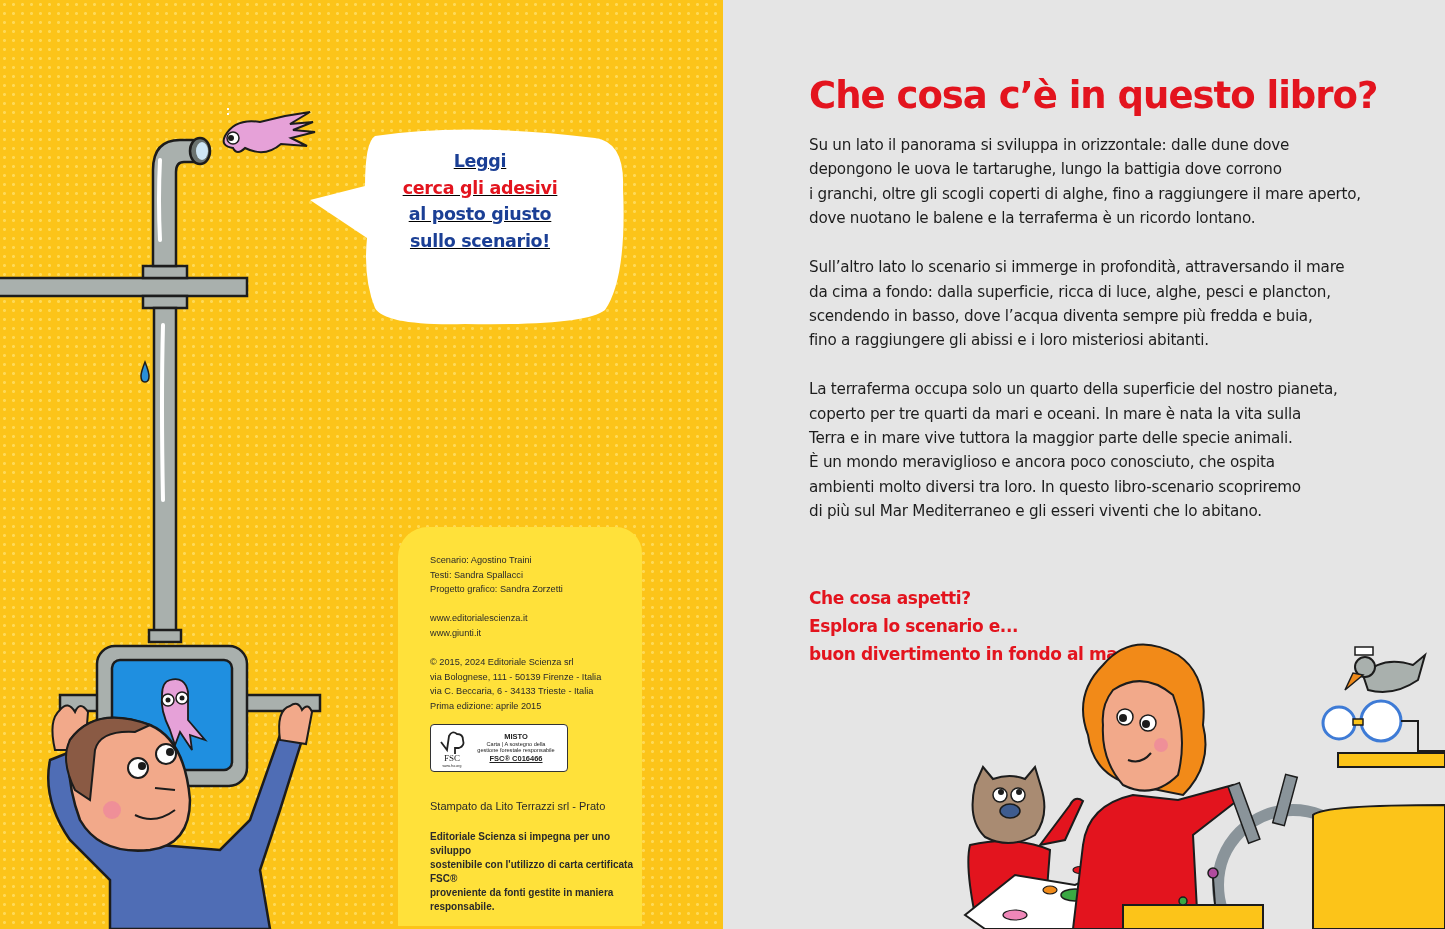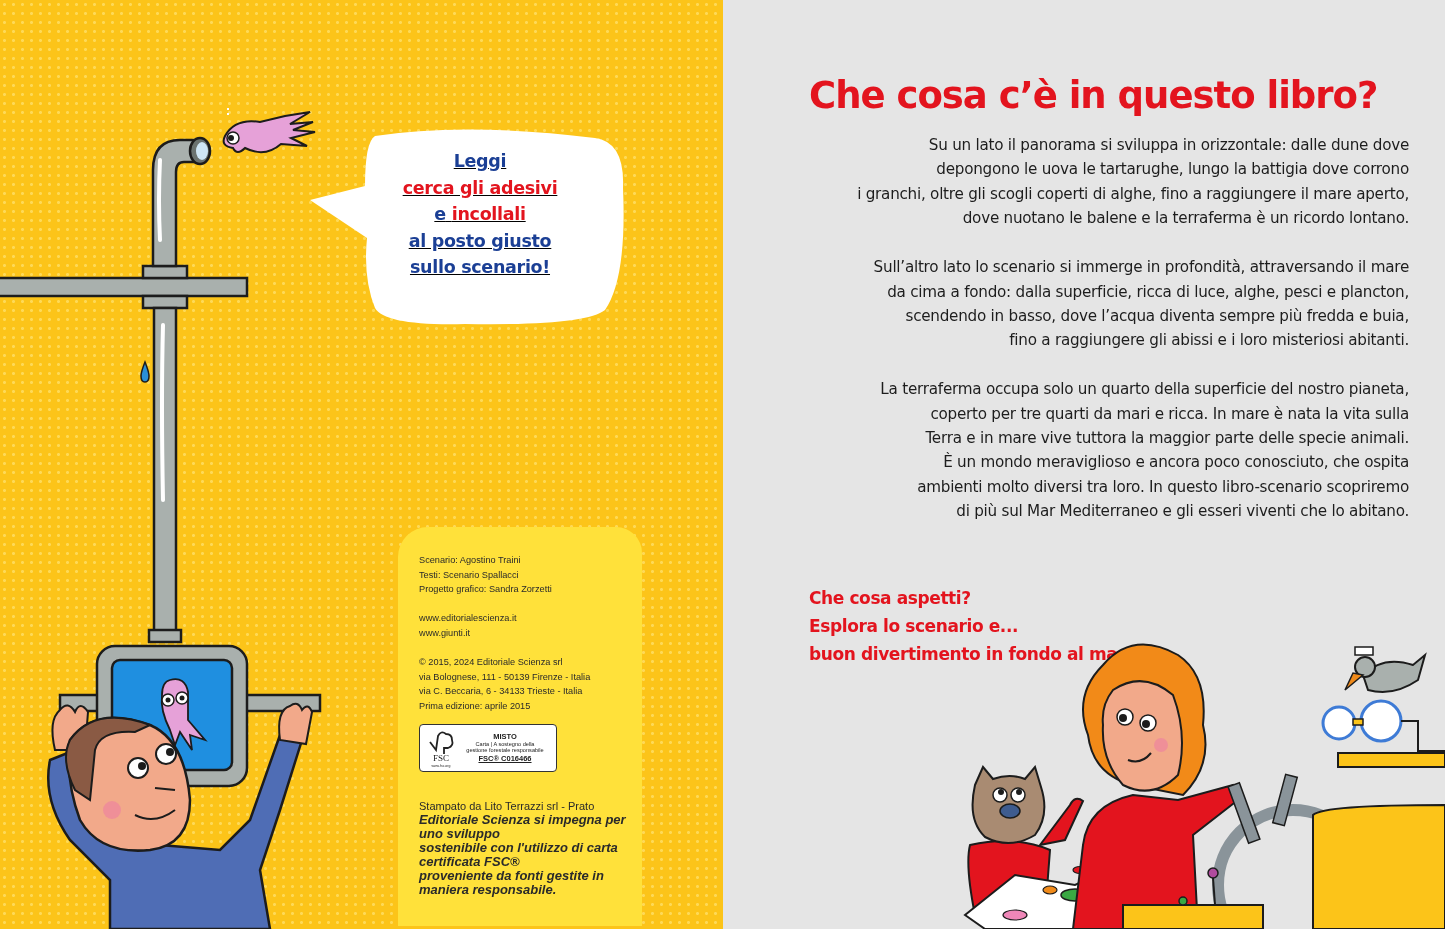--- a/index.html
+++ b/index.html
@@ -26,53 +26,53 @@
     text-align: center; font-family: "DejaVu Sans", sans-serif; font-weight: bold;
     font-size: 17.5px; line-height: 26.5px; letter-spacing: -0.3px; text-decoration: underline;
   }
   .blue { color: #1b3f95; }
   .red { color: #e3141e; }
 
   
   .credits {
     position: absolute; left: 398px; top: 527px; width: 244px; height: 399px;
     background: #ffe13a; border-radius: 30px 26px 0 0;
-    padding: 26px 0 0 21px;
+    padding: 26px 0 0 32px;
     font-family: "Liberation Sans", sans-serif; font-size: 9.2px; color: #2a2a2a;
   }
   .credits .line { line-height: 14.6px; white-space: nowrap; }
   .credits .gap { height: 14.6px; }
   .fsc {
     margin-top: 10px; width: 138px; height: 48px; background: #fff;
     border: 1px solid #333; border-radius: 4px; display: flex; align-items: center;
     padding: 3px 4px;
   }
   .fsc-logo { width: 34px; height: 40px; position: relative; }
   .fsc-info { flex: 1; text-align: center; font-family: "Liberation Sans", sans-serif; color: #222; }
   .fsc-title { font-weight: bold; font-size: 7.5px; }
   .fsc-desc { font-size: 5.6px; line-height: 6.4px; }
   .fsc-code { font-weight: bold; font-size: 7.5px; margin-top: 1px; text-decoration: underline; }
   .printer { margin-top: 27px; font-size: 11px; }
   .note {
-    font-style: italic; font-weight: bold; font-size: 13px;
+    margin-top: 17px; font-weight: bold; font-size: 10px;
     line-height: 14px; width: 220px; color: #2a2a2a;
   }
 
   
   .title {
     position: absolute; left: 86px; top: 74px;
     font-family: "DejaVu Sans", sans-serif; font-weight: bold; color: #e3141e;
     font-size: 37px; letter-spacing: -1px; white-space: nowrap;
   }
   .body-text {
     position: absolute; left: 86px; top: 133px; width: 600px;
     font-family: "DejaVu Sans", sans-serif; font-size: 15.2px; color: #1d1d1d;
   }
   .para { margin-bottom: 24.5px; }
-  .para .ln { line-height: 24.4px; white-space: nowrap; letter-spacing: -0.25px; text-align: right; }
+  .para .ln { line-height: 24.4px; white-space: nowrap; letter-spacing: -0.25px; }
   .cta {
     position: absolute; left: 86px; top: 584px;
     font-family: "DejaVu Sans", sans-serif; font-weight: bold; color: #e3141e;
     font-size: 17px; letter-spacing: -0.4px;
   }
   .cta .ln { line-height: 28px; white-space: nowrap; }
 
   .illus { position: absolute; }
 </style>
 </head>
@@ -107,21 +107,20 @@
     <circle cx="16" cy="30" r="3" fill="#1c1c1c"></circle>
   </svg>
 
   <div class="bubble">
     <svg width="320" height="200" viewBox="0 0 320 200">
       <path d="M70 8 Q160 -6 290 10 Q320 14 318 60 Q322 150 300 182 Q280 198 160 196 Q80 198 70 180 Q58 150 62 110 L5 72 L60 58 Q60 14 70 8 Z" fill="#ffffff"></path>
     </svg>
     <div class="bubble-text">
       <div class="blue">Leggi</div>
       <div class="red">cerca gli adesivi</div>
-      <div><span class="blue">e</span> <span class="red">incollali</span></div>
       <div class="blue">al posto giusto</div>
       <div class="blue">sullo scenario!</div>
     </div>
   </div>
 
   <svg class="illus" style="left:40px;top:640px" width="290" height="289" viewBox="0 0 290 289">
 
     <rect x="20" y="55" width="260" height="16" fill="#a9b0ad" stroke="#1c1c1c" stroke-width="2.5"></rect>
 
     <rect x="57" y="6" width="150" height="140" rx="18" fill="#a9b0ad" stroke="#1c1c1c" stroke-width="2.5"></rect>
@@ -146,21 +145,21 @@
       <circle cx="102" cy="126" r="4" fill="#1c1c1c"></circle>
     <circle cx="126" cy="114" r="10" fill="#fff" stroke="#1c1c1c" stroke-width="2"></circle>
       <circle cx="130" cy="112" r="4" fill="#1c1c1c"></circle>
     <circle cx="72" cy="170" r="9" fill="#ee8b9a" opacity="0.85"></circle>
     <path d="M95 175 Q115 185 135 170" stroke="#1c1c1c" stroke-width="2" fill="none"></path>
     <path d="M115 148 L135 150" stroke="#1c1c1c" stroke-width="2"></path>
   </svg>
 
   <div class="credits">
     <div class="line">Scenario: Agostino Traini</div>
-    <div class="line">Testi: Scenario Spallacci</div>
+    <div class="line">Testi: Sandra Spallacci</div>
     <div class="line">Progetto grafico: Sandra Zorzetti</div>
     <div class="gap"></div>
     <div class="line">www.editorialescienza.it</div>
     <div class="line">www.giunti.it</div>
     <div class="gap"></div>
     <div class="line">© 2015, 2024 Editoriale Scienza srl</div>
     <div class="line">via Bolognese, 111 - 50139 Firenze - Italia</div>
     <div class="line">via C. Beccaria, 6 - 34133 Trieste - Italia</div>
     <div class="line">Prima edizione: aprile 2015</div>
 
@@ -201,21 +200,21 @@
       <div class="ln">dove nuotano le balene e la terraferma è un ricordo lontano.</div>
     </div>
     <div class="para">
       <div class="ln">Sull’altro lato lo scenario si immerge in profondità, attraversando il mare</div>
       <div class="ln">da cima a fondo: dalla superficie, ricca di luce, alghe, pesci e plancton,</div>
       <div class="ln">scendendo in basso, dove l’acqua diventa sempre più fredda e buia,</div>
       <div class="ln">fino a raggiungere gli abissi e i loro misteriosi abitanti.</div>
     </div>
     <div class="para">
       <div class="ln">La terraferma occupa solo un quarto della superficie del nostro pianeta,</div>
-      <div class="ln">coperto per tre quarti da mari e ricca. In mare è nata la vita sulla</div>
+      <div class="ln">coperto per tre quarti da mari e oceani. In mare è nata la vita sulla</div>
       <div class="ln">Terra e in mare vive tuttora la maggior parte delle specie animali.</div>
       <div class="ln">È un mondo meraviglioso e ancora poco conosciuto, che ospita</div>
       <div class="ln">ambienti molto diversi tra loro. In questo libro-scenario scopriremo</div>
       <div class="ln">di più sul Mar Mediterraneo e gli esseri viventi che lo abitano.</div>
     </div>
   </div>
 
   <div class="cta">
     <div class="ln">Che cosa aspetti?</div>
     <div class="ln">Esplora lo scenario e...</div>

